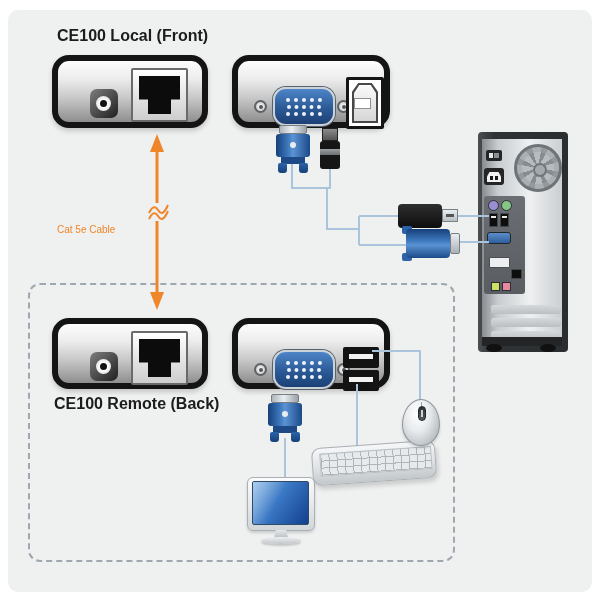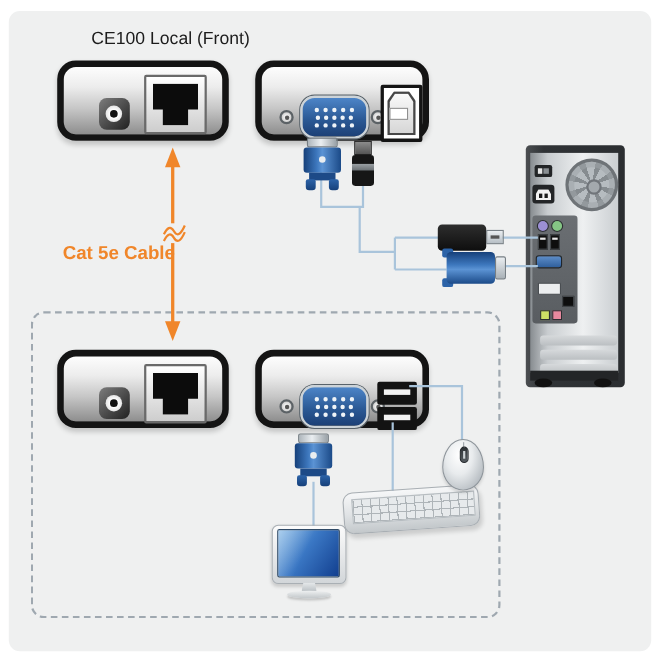--- a/index.html
+++ b/index.html
@@ -1,22 +1,22 @@
 <!DOCTYPE html>
 <html style="--c-surface: #EFF0F0; --c-orange: #F0862A; --c-cable: #A9C4DB; --c-dashed: #9FA8B0; --c-panel_border: #141414; --c-vga_blue: #2B5A96;"><head>
 <meta charset="utf-8">
 <style>
   html,body{margin:0;padding:0;background:#fff;font-family:"Liberation Sans",sans-serif;}
   #stage{position:relative;width:600px;height:600px;background:#fff;overflow:hidden;}
   .surface{position:absolute;left:8px;top:10px;right:8px;bottom:8px;background:var(--c-surface,#EFF0F0);border-radius:10px;}
   .dashed-box{position:absolute;left:28px;top:283px;width:427px;height:279px;border:2px dashed var(--c-dashed,#9FA8B0);border-radius:12px;box-sizing:border-box;}
-  .title{position:absolute;font-weight:normal;font-size:16px;color:#1c1c1c;white-space:nowrap;margin-left:26px;}
+  .title{position:absolute;font-weight:bold;font-size:16px;color:#1c1c1c;white-space:nowrap;}
   #t-local{left:57px;top:27px;}
   #t-remote{left:54px;top:395px;}
-  #cable-label{position:absolute;left:57px;top:220px;color:var(--c-orange,#F0862A);font-weight:bold;font-size:17px;line-height:19px;}
+  #cable-label{position:absolute;left:57px;top:220px;color:var(--c-orange,#F0862A);font-weight:normal;font-size:10px;line-height:19px;}
 
   
   .panel{position:absolute;box-sizing:border-box;border:6px solid #141414;border-radius:17px;
          background:linear-gradient(180deg,#fdfdfd 0%,#ececec 30%,#c6c6c6 62%,#8e8e8e 100%);
          box-shadow:0 3px 5px rgba(0,0,0,.18);}
   .jack{position:absolute;left:32px;top:28px;width:28px;height:29px;border-radius:7px;
         background:linear-gradient(135deg,#7d7d7d,#1f1f1f);}
   .jack-ring{position:absolute;left:6px;top:7px;width:15px;height:15px;border-radius:50%;
         background:radial-gradient(circle,#ffffff 35%,#cfcfcf 100%);}
   .jack-ring:after{content:"";position:absolute;left:4px;top:4px;width:7px;height:7px;border-radius:50%;background:#111;}
@@ -144,20 +144,21 @@
   svg{position:absolute;left:0;top:0;pointer-events:none;}
 </style>
 </head>
 <body>
 
 <div id="stage">
   <div class="surface"></div>
   <div class="dashed-box"></div>
 
   <div class="title" id="t-local">CE100 Local (Front)</div>
+  <div class="title" id="t-remote">CE100 Remote (Back)</div>
   <div id="cable-label">
     <div>Cat 5e Cable</div>
   </div>
 
   <div class="panel" style="left:52px;top:55px;width:156px;height:73px;">
     <div class="jack">
         <span class="jack-ring"></span>
       </div>
     <div class="rj45">
         <span class="rj45-hole"></span>

